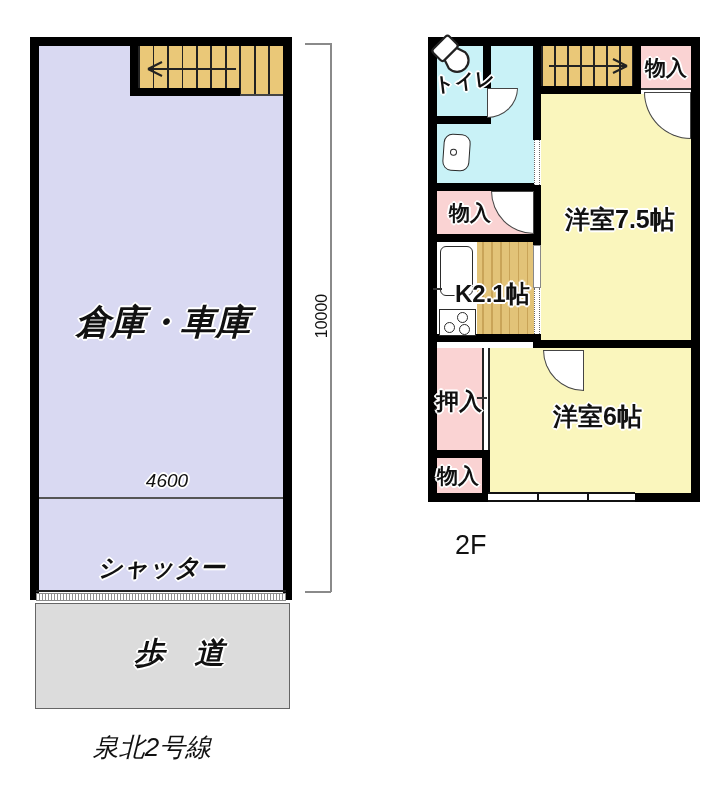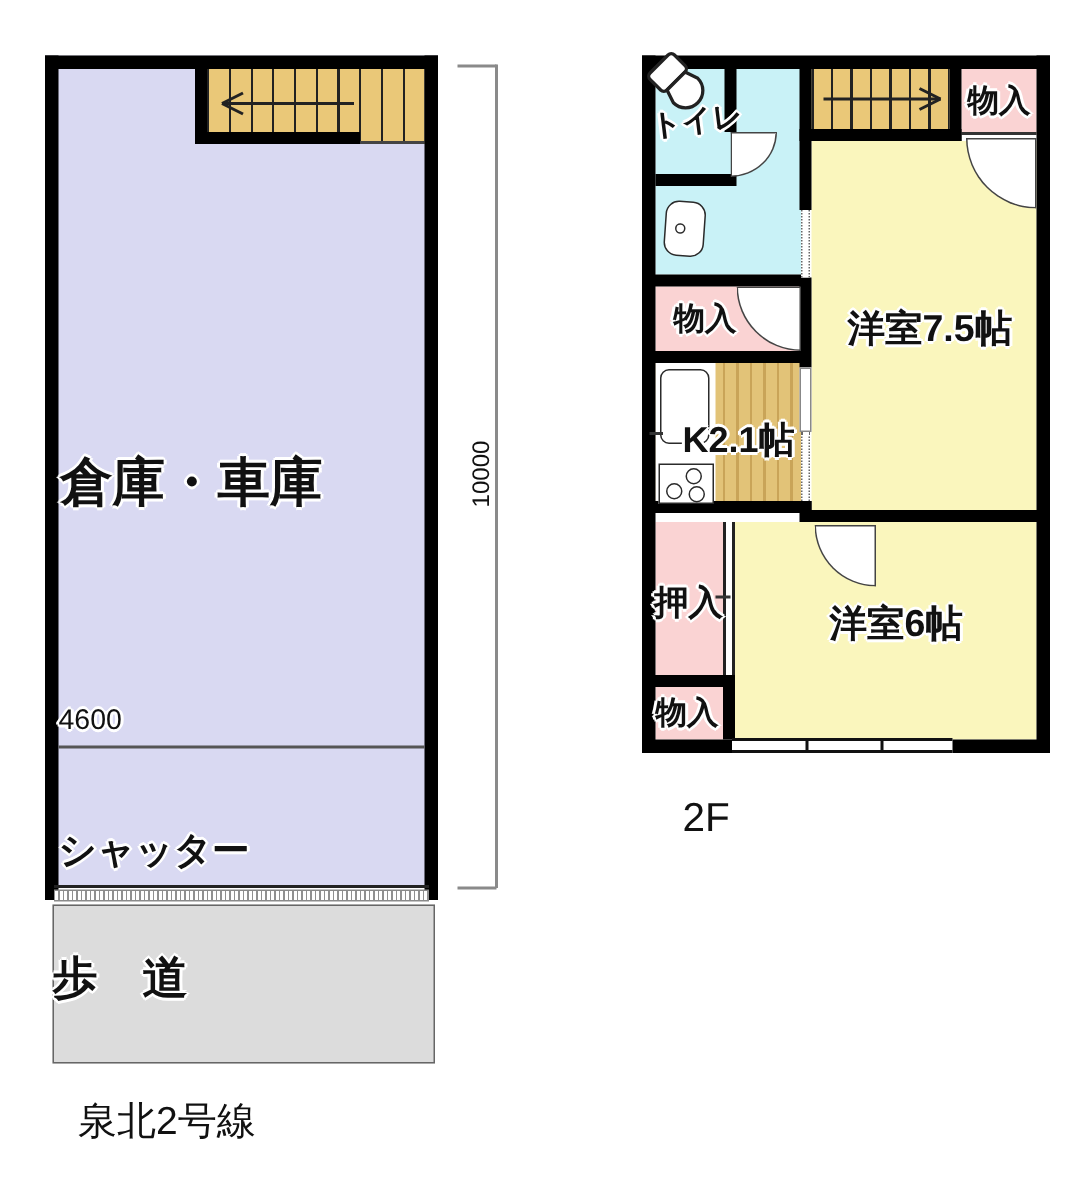--- a/index.html
+++ b/index.html
@@ -4,21 +4,21 @@
 <style>
   html,body{margin:0;padding:0;background:#fff;}
   .canvas{
     position:relative;width:721px;height:800px;background:#ffffff;overflow:hidden;
     font-family:"Liberation Sans","DejaVu Sans",sans-serif;color:#111;
   }
   .abs{position:absolute;}
   .wall{position:absolute;background:#000;}
   .fill{position:absolute;}
   .lbl{position:absolute;color:#111;white-space:nowrap;line-height:1.1;}
-  .center{text-align:left;}
+  .center{text-align:center;font-style:italic;}
   .halo{text-shadow:-2px 0 #fff,2px 0 #fff,0 -2px #fff,0 2px #fff,-1px -1px #fff,1px -1px #fff,-1px 1px #fff,1px 1px #fff;}
   .steps-h{background-image:repeating-linear-gradient(90deg,#222 0 1.5px,transparent 1.5px 14.5px);}
   .steps-r{background-image:repeating-linear-gradient(90deg,#222 0 1.5px,transparent 1.5px 13px);}
   .kitchen-stripes{background-image:repeating-linear-gradient(90deg,#c9a458 0 1.5px,transparent 1.5px 9px);}
   .door{position:absolute;background:#fff;border:1.6px solid #444;box-sizing:border-box;}
   .opening{position:absolute;background:#fff;border-left:1px dotted #666;border-right:1px dotted #666;box-sizing:border-box;}
   .dim-line{position:absolute;background:#8a8a8a;}
   .thinline{position:absolute;background:#444;}
   .shutter-strip{position:absolute;background:repeating-linear-gradient(90deg,#909090 0 1px,#fff 1px 3px);border-top:1px solid #8a8a8a;border-bottom:1px solid #8a8a8a;box-sizing:border-box;}
   .slide-door{position:absolute;background:#fff;border-left:2px solid #222;border-right:2px solid #222;box-sizing:border-box;}

